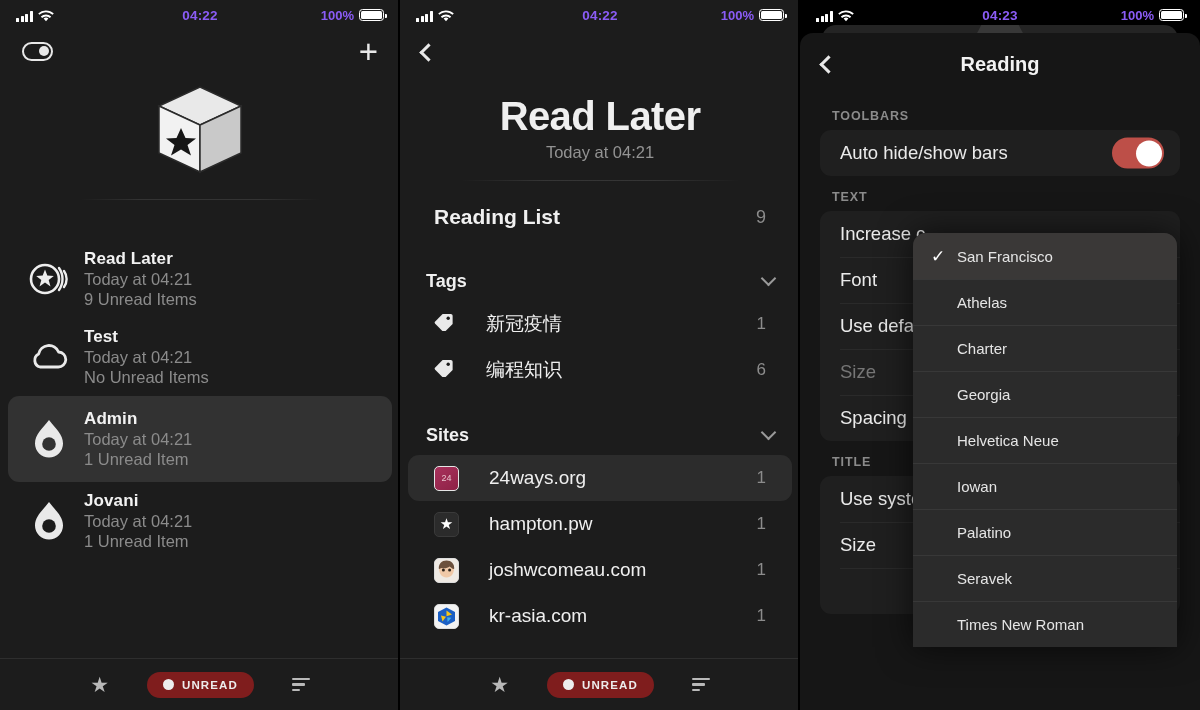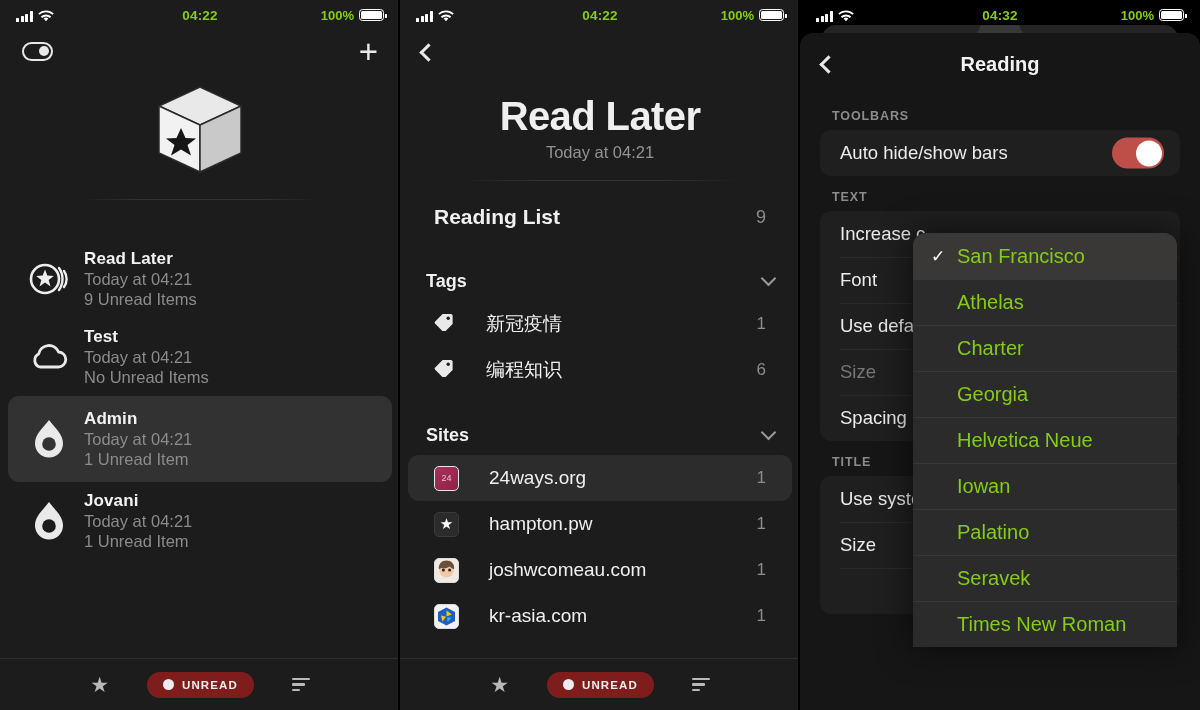--- a/index.html
+++ b/index.html
@@ -10,21 +10,21 @@
   }
   .screens{ display:flex; width:1200px; height:710px; }
   .panel{ width:400px; height:710px; position:relative; overflow:hidden; }
   .panel.p1,.panel.p2{ background:#1c1c1c; }
   .panel.p3{ background:#000; }
   .divider{ position:absolute; top:0; right:0; width:2px; height:710px; background:#000; z-index:60; }
 
   
   .statusbar{
     height:30px; display:flex; align-items:center; justify-content:space-between;
-    padding:0 16px; color:#84cc16; font-size:13px; font-weight:bold; position:relative;
+    padding:0 16px; color:#8b5cf6; font-size:13px; font-weight:bold; position:relative;
   }
   .sb-left{ display:flex; align-items:flex-end; gap:5px; height:14px; }
   .bars{ display:flex; align-items:flex-end; gap:1.5px; height:11px; }
   .bars i{ display:block; width:3px; background:#fff; border-radius:.5px; }
   .bars i:nth-child(1){height:4px}
   .bars i:nth-child(2){height:6px}
   .bars i:nth-child(3){height:8.5px}
   .bars i:nth-child(4){height:11px}
   .sb-time{ position:absolute; left:0; right:0; text-align:center; font-size:13.5px; letter-spacing:.2px; }
   .sb-right{ display:flex; align-items:center; gap:5px; font-size:13px; z-index:2; }
@@ -120,21 +120,21 @@
   .bbtn{ position:absolute; right:118px; top:50%; transform:translateY(-50%);
          background:#d8d8d8; color:#111; font-weight:bold; font-size:17px;
          width:34px; height:30px; border-radius:6px; display:flex; align-items:center; justify-content:center; }
 
   .dropdown{ position:absolute; top:233px; left:113px; width:264px;
              background:#2b2b2b; border-radius:13px 13px 0 0; overflow:hidden; z-index:50;
              box-shadow:0 0 34px rgba(0,0,0,.65); }
   .dd-item{ height:46px; display:flex; align-items:center; padding:0 18px; position:relative; }
   .dd-item+.dd-item::before{ content:""; position:absolute; top:0; left:0; right:0; height:1px; background:#383838; }
   .dd-item .chk{ width:26px; min-width:26px; color:#fff; font-size:17px; }
-  .dd-item .nm{ color:#84cc16; font-size:20px; }
+  .dd-item .nm{ color:#e5e5e5; font-size:15px; }
   .dd-item.active{ background:#3a3837; }
 </style>
 </head>
 <body>
 
 <div class="screens">
 
   <div class="panel p1">
     <div class="statusbar">
       <div class="sb-left">
@@ -375,21 +375,21 @@
         <span class="bars">
             <i></i>
             <i></i>
             <i></i>
             <i></i>
           </span>
         <svg width="16" height="12" viewBox="0 0 16 12">
             <path d="M8 11.3 5.6 8.6a3.6 3.6 0 0 1 4.8 0zM8 6.4a5.6 5.6 0 0 0-3.9 1.5L2.8 6.5a7.5 7.5 0 0 1 10.4 0l-1.3 1.4A5.6 5.6 0 0 0 8 6.4zM8 2.2c-2.5 0-4.8.9-6.5 2.5L.2 3.4A10.9 10.9 0 0 1 8 .4c3 0 5.8 1.1 7.8 3l-1.3 1.3A9.3 9.3 0 0 0 8 2.2z" fill="#fff"></path>
           </svg>
       </div>
-      <div class="sb-time">04:32</div>
+      <div class="sb-time">04:23</div>
       <div class="sb-right">
         <span>100%</span>
         <span class="batt">
             <span></span>
           </span>
       </div>
     </div>
 
     <div class="back-card"></div>
     <div class="grabber"></div>

